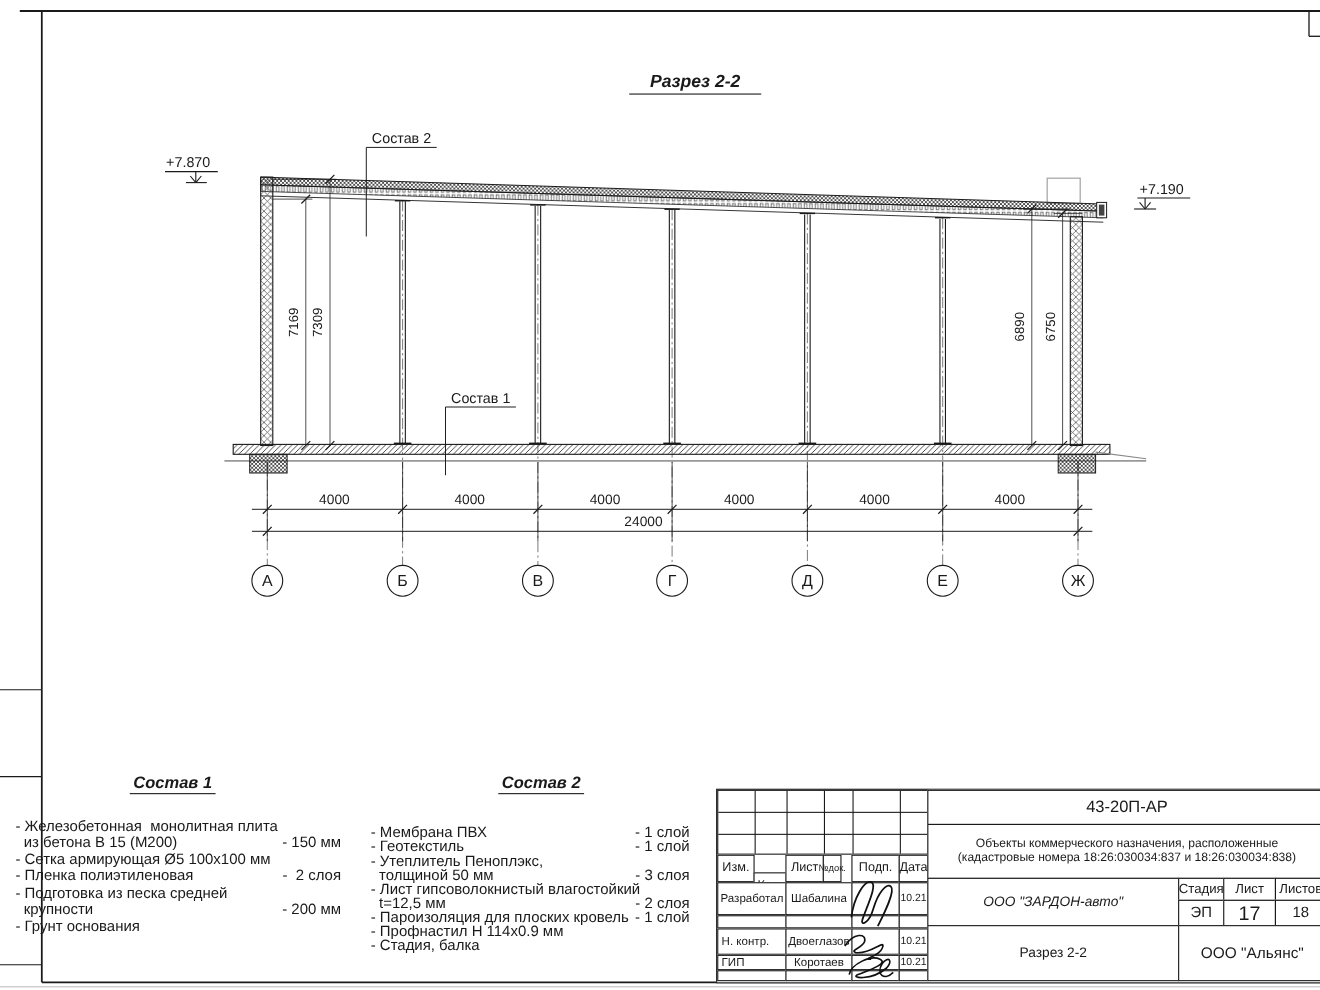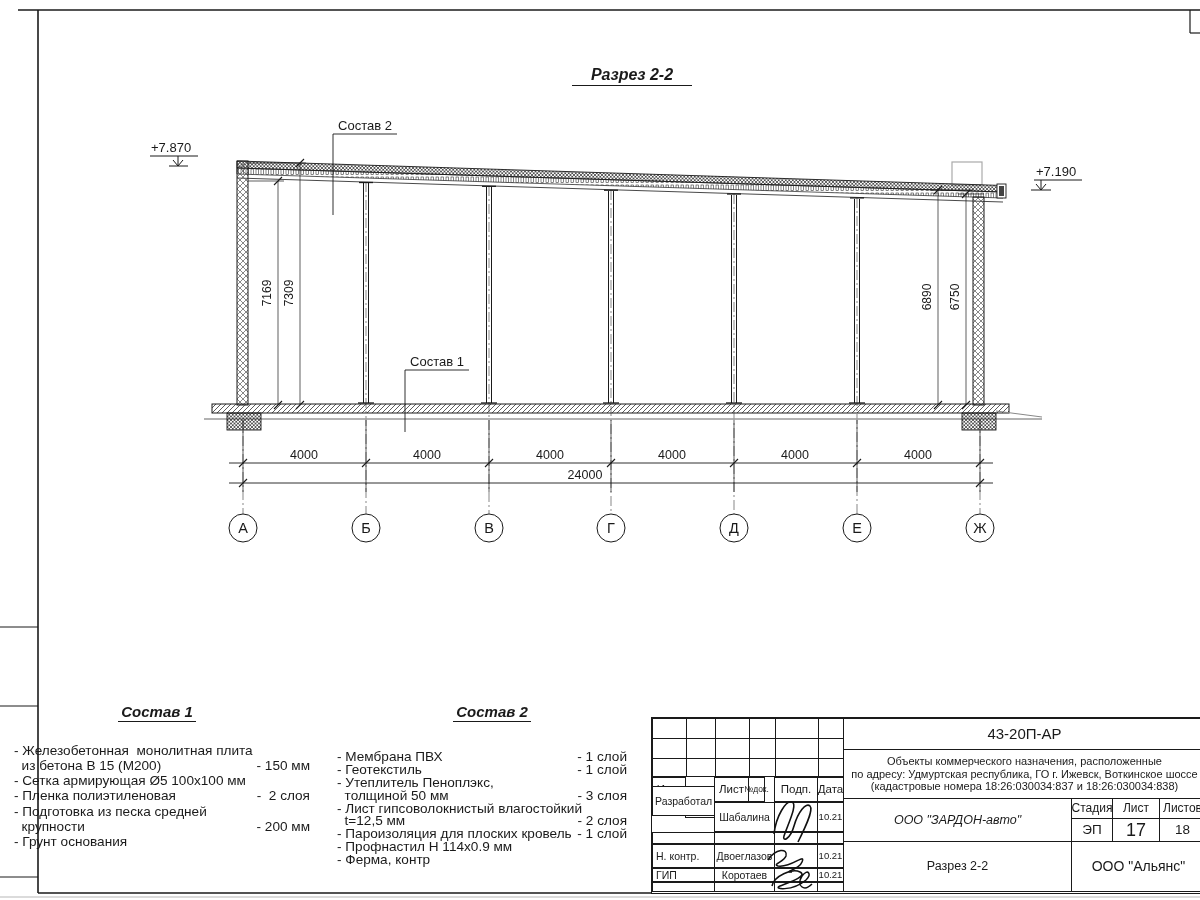--- a/index.html
+++ b/index.html
@@ -249,35 +249,35 @@
   <div>
     <div class="comp-title" style="left:453px;top:703px;width:74px;">Состав 2</div>
     <div class="comp-row" style="left:337px;top:749px;width:290px;"><span>- Мембрана ПВХ</span><span class="qty">- 1 слой</span></div>
     <div class="comp-row" style="left:337px;top:762px;width:290px;"><span>- Геотекстиль</span><span class="qty">- 1 слой</span></div>
     <div class="comp-row" style="left:337px;top:775px;width:290px;"><span>- Утеплитель Пеноплэкс,</span><span class="qty"></span></div>
     <div class="comp-row" style="left:337px;top:788px;width:290px;"><span>  толщиной 50 мм</span><span class="qty">- 3 слоя</span></div>
     <div class="comp-row" style="left:337px;top:801px;width:290px;"><span>- Лист гипсоволокнистый влагостойкий</span><span class="qty"></span></div>
     <div class="comp-row" style="left:337px;top:813px;width:290px;"><span>  t=12,5 мм</span><span class="qty">- 2 слоя</span></div>
     <div class="comp-row" style="left:337px;top:826px;width:290px;"><span>- Пароизоляция для плоских кровель</span><span class="qty">- 1 слой</span></div>
     <div class="comp-row" style="left:337px;top:839px;width:290px;"><span>- Профнастил Н 114х0.9 мм</span><span class="qty"></span></div>
-    <div class="comp-row" style="left:337px;top:852px;width:290px;"><span>- Ферма, контр</span><span class="qty"></span></div>
+    <div class="comp-row" style="left:337px;top:852px;width:290px;"><span>- Стадия, балка</span><span class="qty"></span></div>
   </div>
 
   <div id="titleblock">
 
     <div id="revision-grid"></div>
 
     <div class="cell" style="left:0;top:59px;width:34px;height:25px;font-size:11.5px;">Изм.</div>
     <div class="cell" style="left:33px;top:75px;width:30px;height:25px;font-size:11.5px;">Кол.</div>
     <div class="cell" style="left:62px;top:59px;width:35px;height:25px;font-size:11.5px;">Лист</div>
     <div class="cell" style="left:96px;top:59px;width:17px;height:25px;font-size:8.5px;">№док.</div>
     <div class="cell" style="left:122px;top:59px;width:44px;height:25px;font-size:11.5px;">Подп.</div>
     <div class="cell" style="left:165px;top:59px;width:27px;height:25px;font-size:11.5px;">Дата</div>
 
-    <div class="cell" style="left:0;top:68px;width:63px;height:30px;font-size:10.5px;justify-content:flex-start;padding-left:2px;">Разработал</div>
+    <div class="cell" style="left:0;top:84px;width:63px;height:30px;font-size:10.5px;justify-content:flex-start;padding-left:2px;">Разработал</div>
     <div class="cell" style="left:62px;top:84px;width:61px;height:30px;font-size:10.5px;">Шабалина</div>
     <div class="cell" style="left:122px;top:84px;width:44px;height:30px;"></div>
     <div class="cell" style="left:165px;top:84px;width:27px;height:30px;font-size:9.5px;">10.21</div>
 
     <div class="cell" style="left:0;top:114px;width:63px;height:12px;"></div>
     <div class="cell" style="left:62px;top:114px;width:61px;height:12px;"></div>
     <div class="cell" style="left:122px;top:114px;width:44px;height:12px;"></div>
     <div class="cell" style="left:165px;top:114px;width:27px;height:12px;"></div>
 
     <div class="cell" style="left:0;top:126px;width:63px;height:24px;font-size:10.5px;justify-content:flex-start;padding-left:3px;">Н. контр.</div>
@@ -291,21 +291,20 @@
     <div class="cell" style="left:165px;top:150px;width:27px;height:14px;font-size:9.5px;">10.21</div>
 
     <div class="cell" style="left:0;top:164px;width:63px;height:10px;"></div>
     <div class="cell" style="left:62px;top:164px;width:61px;height:10px;"></div>
     <div class="cell" style="left:122px;top:164px;width:44px;height:10px;"></div>
     <div class="cell" style="left:165px;top:164px;width:27px;height:10px;"></div>
 
     <div class="cell" style="left:191px;top:0;width:363px;height:32px;font-size:15px;">43-20П-АР</div>
     <div class="cell" style="left:191px;top:31px;width:363px;height:50px;font-size:11px;flex-direction:column;">
       <div>Объекты коммерческого назначения, расположенные</div>
-      <div>по адресу: Удмуртская республика, ГО г. Ижевск, Воткинское шоссе</div>
       <div>(кадастровые номера 18:26:030034:837 и 18:26:030034:838)</div>
     </div>
     <div class="cell" style="left:191px;top:80px;width:229px;height:44px;font-size:12.5px;font-style:italic;">ООО "ЗАРДОН-авто"</div>
     <div class="cell" style="left:191px;top:123px;width:229px;height:51px;font-size:12.5px;">Разрез 2-2</div>
 
     <div class="cell" style="left:419px;top:80px;width:42px;height:21px;font-size:12px;">Стадия</div>
     <div class="cell" style="left:460px;top:80px;width:48px;height:21px;font-size:12px;">Лист</div>
     <div class="cell" style="left:507px;top:80px;width:47px;height:21px;font-size:12px;">Листов</div>
     <div class="cell" style="left:419px;top:100px;width:42px;height:24px;font-size:13.5px;">ЭП</div>
     <div class="cell" style="left:460px;top:100px;width:48px;height:24px;font-size:18px;">17</div>

